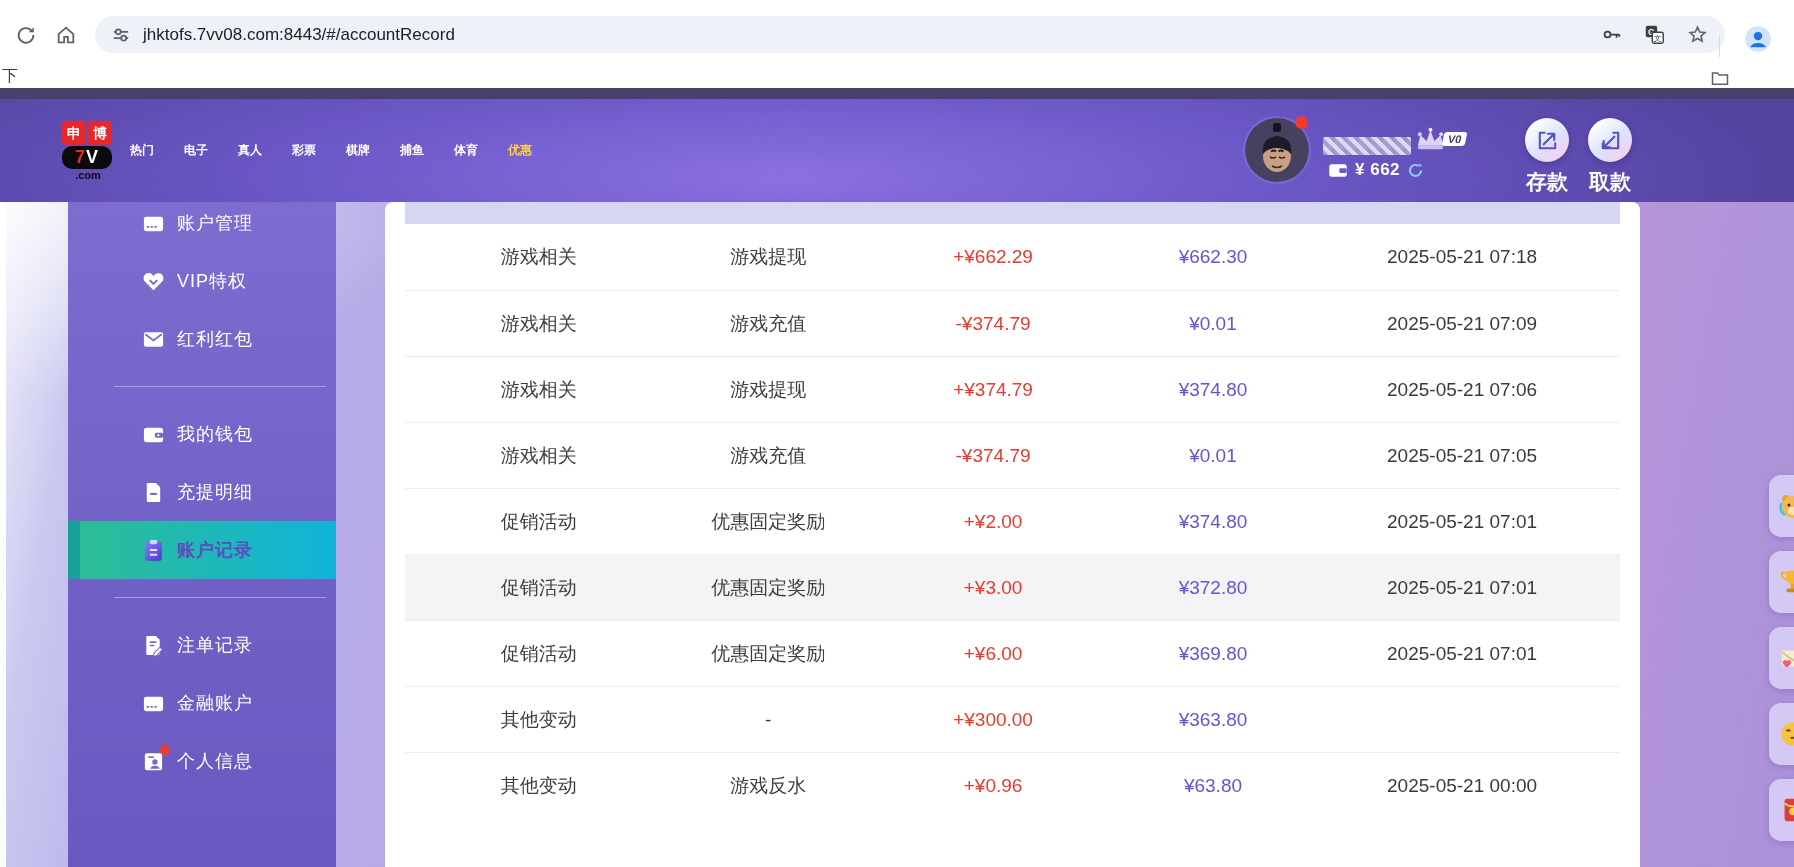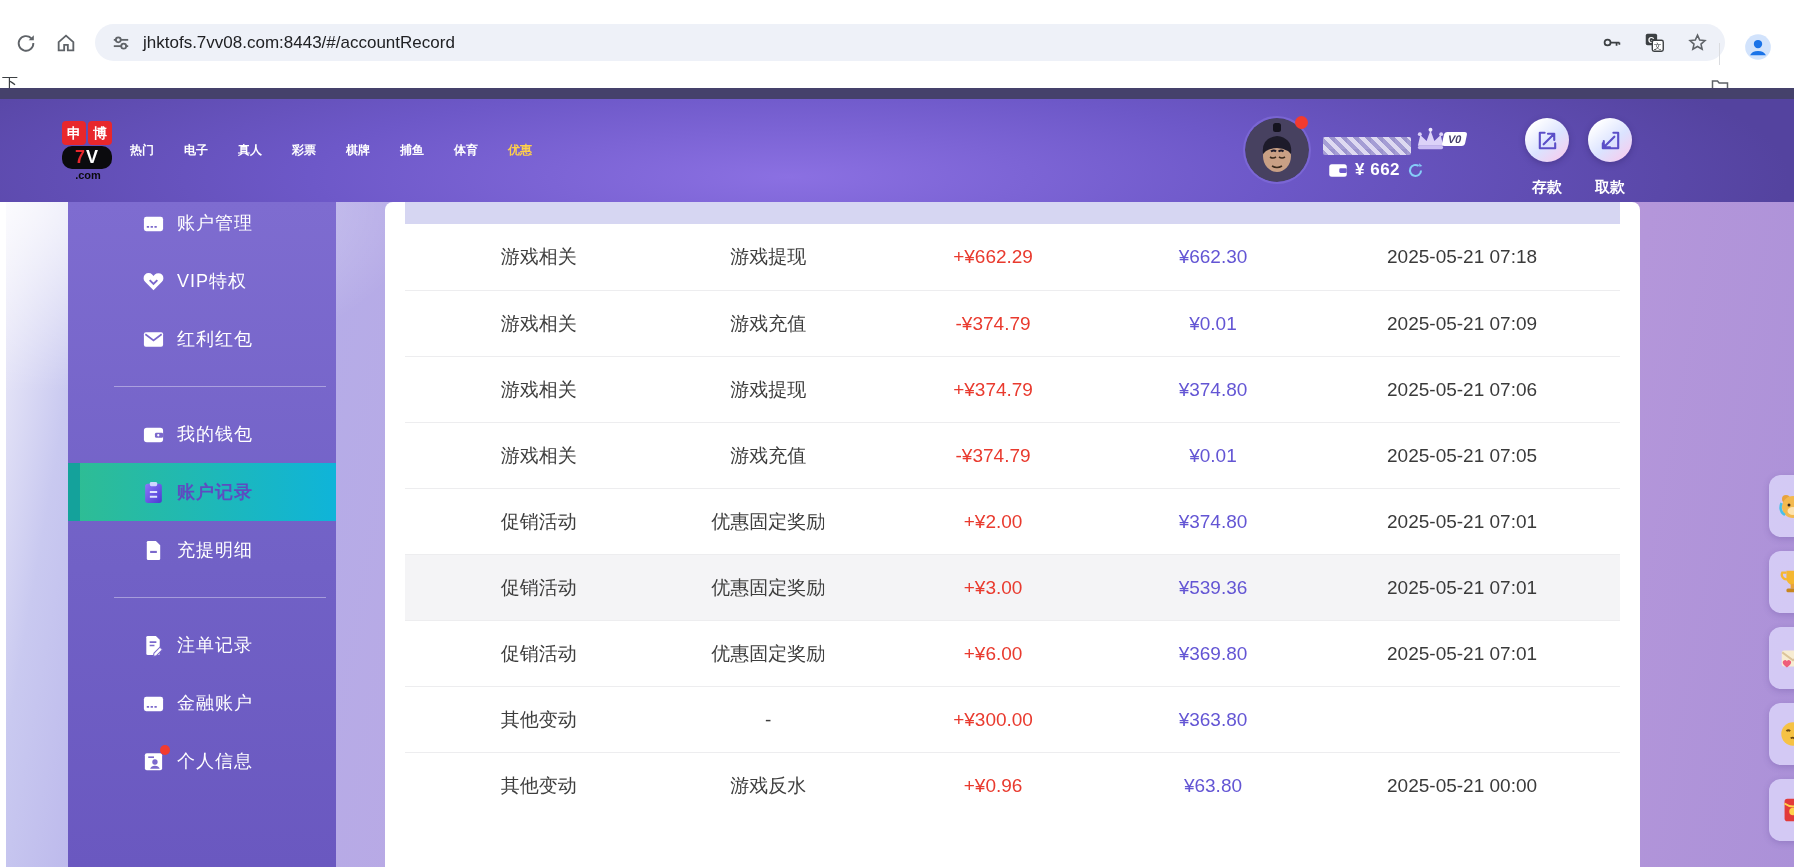--- a/index.html
+++ b/index.html
@@ -1,20 +1,20 @@
 <!DOCTYPE html>
 <html><head>
 <meta charset="utf-8">
 <style>
   html,body{margin:0;padding:0;width:1794px;height:867px;overflow:hidden;
     font-family:"Liberation Sans","DejaVu Sans",sans-serif;background:#fff;}
   *{box-sizing:border-box;}
 
   
-  .browser{position:absolute;left:0;top:16px;width:1794px;height:109px;background:#fff;}
+  .browser{position:absolute;left:0;top:8px;width:1794px;height:109px;background:#fff;}
   .toolbar{position:relative;height:48px;display:flex;align-items:center;}
   .tb-icon{width:24px;height:24px;display:flex;align-items:center;justify-content:center;cursor:pointer;}
   .tb-reload{position:absolute;left:14px;top:15px;}
   .tb-home{position:absolute;left:54px;top:15px;}
   .omnibox{position:absolute;left:95px;top:8px;width:1630px;height:37px;background:#eef1f8;
     border-radius:19px;display:flex;align-items:center;padding:0 16px 0 14px;}
   .ob-url{margin-left:10px;font-size:17px;color:#202124;white-space:nowrap;}
   .ob-right{margin-left:auto;display:flex;align-items:center;gap:19px;}
   .profile-btn{position:absolute;left:1743px;top:16px;width:30px;height:30px;border-radius:50%;
     display:flex;align-items:center;justify-content:center;cursor:pointer;}
@@ -50,21 +50,21 @@
   .vip-flag{position:absolute;left:1443px;top:44px;background:#fff;color:#45406c;font-size:11px;
     font-weight:800;padding:1px 5px;border-radius:3px;transform:skewX(-12deg);}
   .wallet-row{position:absolute;left:1328px;top:72px;display:flex;align-items:center;gap:7px;}
   .wallet-amt{color:#fff;font-size:17px;font-weight:700;letter-spacing:.5px;}
   .refresh-btn{display:flex;align-items:center;cursor:pointer;}
   .hdr-action{position:absolute;top:30px;width:44px;text-align:center;cursor:pointer;}
   .act-deposit{left:1525px;} .act-withdraw{left:1588px;}
   .act-circle{width:44px;height:44px;border-radius:50%;display:flex;align-items:center;justify-content:center;
     background:linear-gradient(140deg,#ffffff 15%,#dbe3ff 55%,#f6cdee 90%);
     box-shadow:0 2px 6px rgba(40,30,90,.35);}
-  .act-label{margin-top:16px;color:#fff;font-size:15px;font-weight:600;}
+  .act-label{margin-top:6px;color:#fff;font-size:21px;font-weight:600;}
 
   
   .content{position:absolute;left:6px;top:202px;width:1794px;height:665px;
     background:
       radial-gradient(700px 320px at 0% 0%, rgba(255,255,255,.75), rgba(255,255,255,0) 60%),
       linear-gradient(100deg,#f0effa 0%,#c9c9f0 5%,#b4aee9 13%,#b9a8e4 30%,#c7a4d9 52%,#cc9fca 68%,#b496da 86%,#ab91d8 100%);}
   .sidebar{position:absolute;left:62px;top:0;bottom:0;width:268px;
     background:linear-gradient(180deg,#7e6cd0 0%,#7161c6 55%,#6a58c0 100%);}
   .side-list{margin-top:-8px;}
   .side-item{position:relative;height:58px;display:flex;align-items:center;padding-left:73px;cursor:pointer;}
@@ -278,45 +278,45 @@
         <div class="side-item">
           <span class="side-icon">
             <svg viewBox="0 0 24 24" width="23" height="23">
               <rect x="2" y="5" width="20" height="15" rx="3" fill="#fff"></rect>
               <rect x="13.5" y="10.2" width="8.5" height="5.3" rx="1.5" fill="#7b68cc"></rect>
               <circle cx="17" cy="12.8" r="1.2" fill="#fff"></circle>
             </svg>
           </span>
           <span class="side-label">我的钱包</span>
         </div>
+        <div class="side-item">
+          <span class="side-icon">
+            <svg viewBox="0 0 24 24" width="23" height="23">
+              <path d="M5 3.5 a1.5 1.5 0 0 1 1.5 -1.5 h8 L19 6.5 v14 a1.5 1.5 0 0 1 -1.5 1.5 h-11 A1.5 1.5 0 0 1 5 20.5 z" fill="#fff"></path>
+              <path d="M8.5 13.5 h7" stroke="#7b68cc" stroke-width="2.2"></path>
+            </svg>
+          </span>
+          <span class="side-label">充提明细</span>
+        </div>
         <div class="side-item side-active">
           <span class="side-icon">
             <svg viewBox="0 0 24 24" width="25" height="25">
               <defs>
                 <linearGradient id="clipg" x1="0" y1="0" x2="1" y2="1">
                   <stop offset="0" stop-color="#8d76fa"></stop>
                   <stop offset="1" stop-color="#4a3bd0"></stop>
                 </linearGradient>
               </defs>
               <rect x="4" y="3.5" width="16" height="18.5" rx="2.6" fill="url(#clipg)"></rect>
               <rect x="8.5" y="1.8" width="7" height="4.2" rx="1.4" fill="#cfd6ff"></rect>
               <path d="M8.5 11.5 h7 M8.5 16 h7" stroke="#dfe4ff" stroke-width="2"></path>
             </svg>
           </span>
           <span class="side-label">账户记录</span>
         </div>
-        <div class="side-item">
-          <span class="side-icon">
-            <svg viewBox="0 0 24 24" width="23" height="23">
-              <path d="M5 3.5 a1.5 1.5 0 0 1 1.5 -1.5 h8 L19 6.5 v14 a1.5 1.5 0 0 1 -1.5 1.5 h-11 A1.5 1.5 0 0 1 5 20.5 z" fill="#fff"></path>
-              <path d="M8.5 13.5 h7" stroke="#7b68cc" stroke-width="2.2"></path>
-            </svg>
-          </span>
-          <span class="side-label">充提明细</span>
-        </div>
         <div class="side-divider"></div>
         <div class="side-item">
           <span class="side-icon">
             <svg viewBox="0 0 24 24" width="23" height="23">
               <path d="M4.5 3.5 a1.5 1.5 0 0 1 1.5 -1.5 h8.5 l4 4 v14.5 a1.5 1.5 0 0 1 -1.5 1.5 h-11 a1.5 1.5 0 0 1 -1.5 -1.5 z" fill="#fff"></path>
               <path d="M8 8.5 h7 M8 12 h5" stroke="#7b68cc" stroke-width="1.8"></path>
               <path d="M12.5 20 l6.2 -6.2 l2.6 2.6 l-6.2 6.2 l-3.2 0.6 z" fill="#fff" stroke="#7b68cc" stroke-width="1.1"></path>
             </svg>
           </span>
           <span class="side-label">注单记录</span>
@@ -380,21 +380,21 @@
           <div class="t-cell c-type">促销活动</div>
           <div class="t-cell c-name">优惠固定奖励</div>
           <div class="t-cell c-amount">+¥2.00</div>
           <div class="t-cell c-balance">¥374.80</div>
           <div class="t-cell c-time">2025-05-21 07:01</div>
         </div>
         <div class="t-row t-row-alt">
           <div class="t-cell c-type">促销活动</div>
           <div class="t-cell c-name">优惠固定奖励</div>
           <div class="t-cell c-amount">+¥3.00</div>
-          <div class="t-cell c-balance">¥539.36</div>
+          <div class="t-cell c-balance">¥372.80</div>
           <div class="t-cell c-time">2025-05-21 07:01</div>
         </div>
         <div class="t-row">
           <div class="t-cell c-type">促销活动</div>
           <div class="t-cell c-name">优惠固定奖励</div>
           <div class="t-cell c-amount">+¥6.00</div>
           <div class="t-cell c-balance">¥369.80</div>
           <div class="t-cell c-time">2025-05-21 07:01</div>
         </div>
         <div class="t-row">

